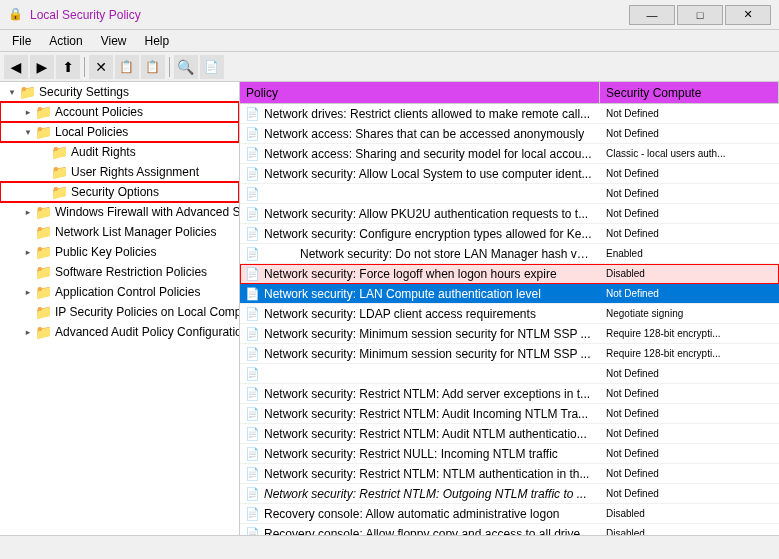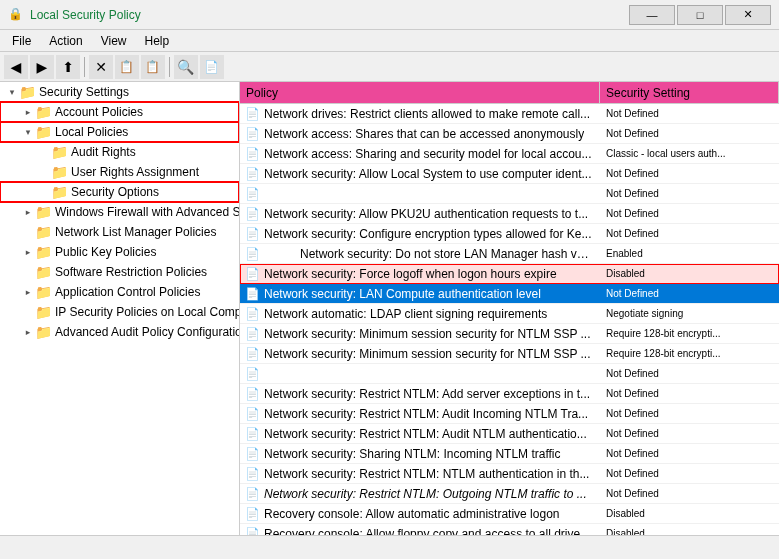--- a/index.html
+++ b/index.html
@@ -26,21 +26,21 @@
       display: flex;
       align-items: center;
       gap: 6px;
     }
     .title-bar-icon {
       width: 16px;
       height: 16px;
     }
     .title-bar-title {
       font-size: 12px;
-      color: #15803d;
+      color: #a21caf;
     }
     .title-bar-controls {
       display: flex;
       gap: 2px;
     }
     .title-bar-btn {
       width: 46px;
       height: 20px;
       background: #e0e0e0;
       border: 1px solid #aaa;
@@ -145,21 +145,21 @@
     .right-panel {
       flex: 1;
       background: #fff;
       display: flex;
       flex-direction: column;
       overflow: hidden;
     }
 
     .list-header {
       display: flex;
-      background: #ec4899;
+      background: #d946ef;
       border-bottom: 1px solid #ccc;
       height: 22px;
       text-align: center;
     }
     .list-header-cell {
       padding: 2px 6px;
       font-size: 12px;
       font-weight: normal;
       border-right: 1px solid #ccc;
       display: flex;
@@ -327,21 +327,21 @@
       <div class="tree-item" style="padding-left: 20px;">
         <span class="tree-expand">▸</span>
         <span class="tree-icon folder-icon">📁</span>
         <span>Advanced Audit Policy Configuration</span>
       </div>
     </div>
 
   <div class="right-panel">
     <div class="list-header">
       <div class="list-header-cell col-policy">Policy</div>
-      <div class="list-header-cell col-setting">Security Setting</div>
+      <div class="list-header-cell col-setting">Security Compute</div>
     </div>
     <div class="list-body">
 
     <div class="list-row">
           <div class="list-cell col-policy-cell">
             <span class="row-icon" style="font-size: 12px;">📄</span>
             <span style="overflow: hidden; text-overflow: ellipsis; white-space: nowrap;">Network drives: Restrict clients allowed to make remote call...</span>
           </div>
           <div class="list-cell col-setting-cell">Not Defined</div>
         </div>
@@ -403,21 +403,21 @@
         <div class="list-row selected">
           <div class="list-cell col-policy-cell">
             <span class="row-icon" style="font-size: 12px;">📄</span>
             <span style="overflow: hidden; text-overflow: ellipsis; white-space: nowrap;">Network security: LAN Compute authentication level</span>
           </div>
           <div class="list-cell col-setting-cell">Not Defined</div>
         </div>
         <div class="list-row">
           <div class="list-cell col-policy-cell">
             <span class="row-icon" style="font-size: 12px;">📄</span>
-            <span style="overflow: hidden; text-overflow: ellipsis; white-space: nowrap;">Network automatic: LDAP client signing requirements</span>
+            <span style="overflow: hidden; text-overflow: ellipsis; white-space: nowrap;">Network security: LDAP client access requirements</span>
           </div>
           <div class="list-cell col-setting-cell">Negotiate signing</div>
         </div>
         <div class="list-row">
           <div class="list-cell col-policy-cell">
             <span class="row-icon" style="font-size: 12px;">📄</span>
             <span style="overflow: hidden; text-overflow: ellipsis; white-space: nowrap;">Network security: Minimum session security for NTLM SSP ...</span>
           </div>
           <div class="list-cell col-setting-cell">Require 128-bit encrypti...</div>
         </div>
@@ -451,21 +451,21 @@
         <div class="list-row">
           <div class="list-cell col-policy-cell">
             <span class="row-icon" style="font-size: 12px;">📄</span>
             <span style="overflow: hidden; text-overflow: ellipsis; white-space: nowrap;">Network security: Restrict NTLM: Audit NTLM authenticatio...</span>
           </div>
           <div class="list-cell col-setting-cell">Not Defined</div>
         </div>
         <div class="list-row">
           <div class="list-cell col-policy-cell">
             <span class="row-icon" style="font-size: 12px;">📄</span>
-            <span style="overflow: hidden; text-overflow: ellipsis; white-space: nowrap;">Network security: Sharing NTLM: Incoming NTLM traffic</span>
+            <span style="overflow: hidden; text-overflow: ellipsis; white-space: nowrap;">Network security: Restrict NULL: Incoming NTLM traffic</span>
           </div>
           <div class="list-cell col-setting-cell">Not Defined</div>
         </div>
         <div class="list-row">
           <div class="list-cell col-policy-cell">
             <span class="row-icon" style="font-size: 12px;">📄</span>
             <span style="overflow: hidden; text-overflow: ellipsis; white-space: nowrap;">Network security: Restrict NTLM: NTLM authentication in th...</span>
           </div>
           <div class="list-cell col-setting-cell">Not Defined</div>
         </div>

